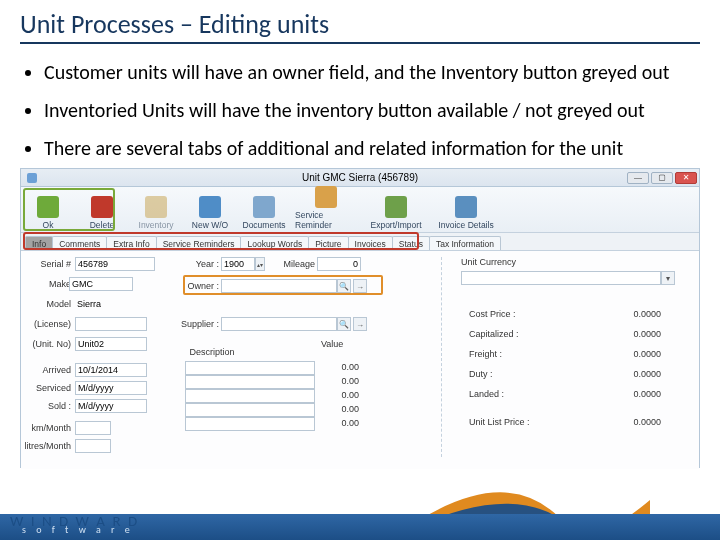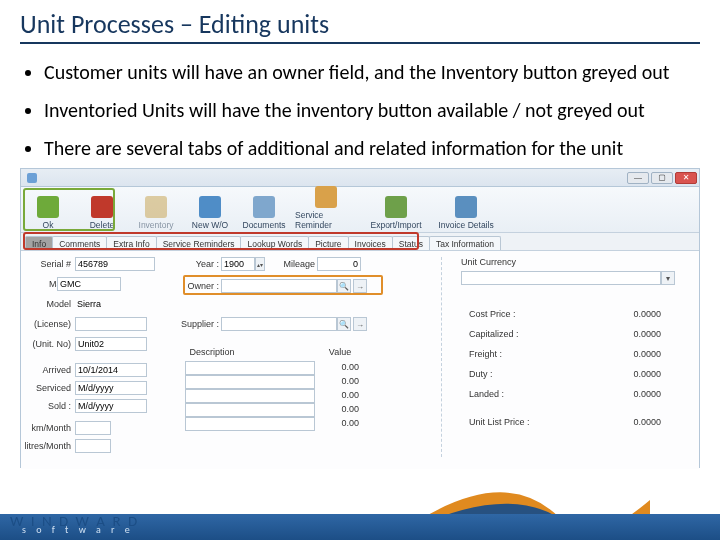--- a/index.html
+++ b/index.html
@@ -58,20 +58,21 @@
       <li>Customer units will have an owner field, and the Inventory button greyed out</li>
       <li>Inventoried Units will have the inventory button available / not greyed out</li>
       <li>There are several tabs of additional and related information for the unit</li>
     </ul>
   </div>
 </div>
 
 <div class="win">
   <div class="titlebar">
     <div class="appicon"></div>
+    <div class="ttxt">Unit GMC Sierra  (456789)</div>
     <div class="winbtns">
       <div class="winbtn">—</div>
       <div class="winbtn">▢</div>
       <div class="winbtn close">✕</div>
     </div>
   </div>
 
   <div class="toolbar" id="toolbar">
     <div class="hl-green" style="left:2px;top:1px;width:92px;height:43px"></div>
   <div class="tbtn">
@@ -119,21 +120,21 @@
       <div class="tab">Invoices</div>
       <div class="tab">Status</div>
       <div class="tab">Tax Information</div>
     </div>
 
   <div class="form">
 
     <div class="lbl" style="left:0;top:8px;width:50px">Serial #</div>
     <div class="inp" style="left:54px;top:6px;width:80px">456789</div>
     <div class="lbl" style="left:0;top:28px;width:50px">Make</div>
-    <div class="inp" style="left:36px;top:26px;width:64px">GMC</div>
+    <div class="inp" style="left:48px;top:26px;width:64px">GMC</div>
     <div class="lbl" style="left:0;top:48px;width:50px">Model</div>
     <div class="inp ro" style="left:54px;top:46px;width:72px;border:none;background:transparent">Sierra</div>
     <div class="lbl" style="left:0;top:68px;width:50px">(License)</div>
     <div class="inp" style="left:54px;top:66px;width:72px"></div>
     <div class="lbl" style="left:0;top:88px;width:50px">(Unit. No)</div>
     <div class="inp" style="left:54px;top:86px;width:72px">Unit02</div>
     <div class="lbl" style="left:0;top:114px;width:50px">Arrived</div>
     <div class="inp" style="left:54px;top:112px;width:72px">10/1/2014</div>
     <div class="lbl" style="left:0;top:132px;width:50px">Serviced</div>
     <div class="inp" style="left:54px;top:130px;width:72px">M/d/yyyy</div>
@@ -155,21 +156,21 @@
     <div class="inp" style="left:200px;top:28px;width:116px"></div>
     <div class="sbtn" style="position:absolute;left:316px;top:28px">🔍</div>
     <div class="sbtn" style="position:absolute;left:332px;top:28px">→</div>
 
     <div class="lbl" style="left:154px;top:68px;width:44px">Supplier :</div>
     <div class="inp" style="left:200px;top:66px;width:116px"></div>
     <div class="sbtn" style="position:absolute;left:316px;top:66px">🔍</div>
     <div class="sbtn" style="position:absolute;left:332px;top:66px">→</div>
 
     <div class="lbl" style="left:164px;top:96px;width:54px;text-align:center">Description</div>
-    <div class="lbl" style="left:300px;top:96px;width:38px;text-align:center">Value</div>
+    <div class="lbl" style="left:300px;top:88px;width:38px;text-align:left">Value</div>
     <div id="valrows">
         <div class="inp" style="left: 164px; top: 110px; width: 130px;"></div>
         <div class="rval" style="left: 300px; top: 111px; width: 38px;">0.00</div>
         <div class="inp" style="left: 164px; top: 124px; width: 130px;"></div>
         <div class="rval" style="left: 300px; top: 125px; width: 38px;">0.00</div>
         <div class="inp" style="left: 164px; top: 138px; width: 130px;"></div>
         <div class="rval" style="left: 300px; top: 139px; width: 38px;">0.00</div>
         <div class="inp" style="left: 164px; top: 152px; width: 130px;"></div>
         <div class="rval" style="left: 300px; top: 153px; width: 38px;">0.00</div>
         <div class="inp" style="left: 164px; top: 166px; width: 130px;"></div>

